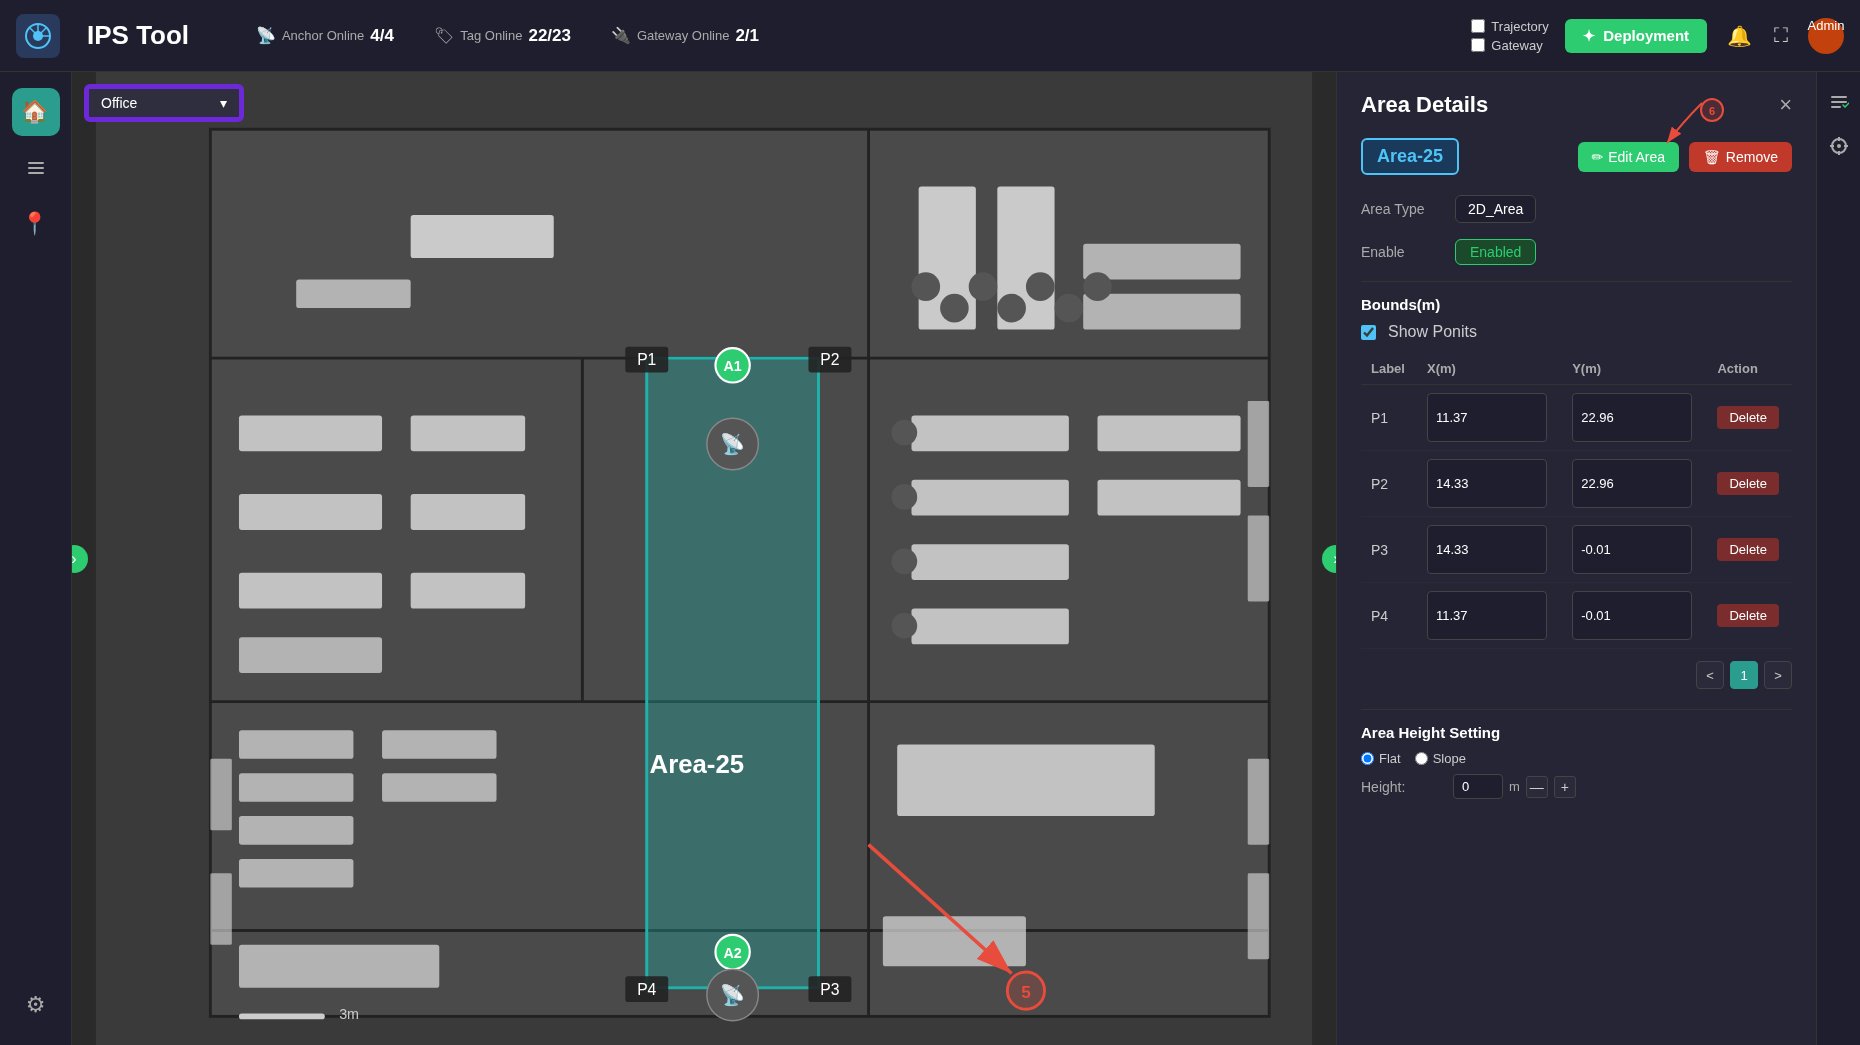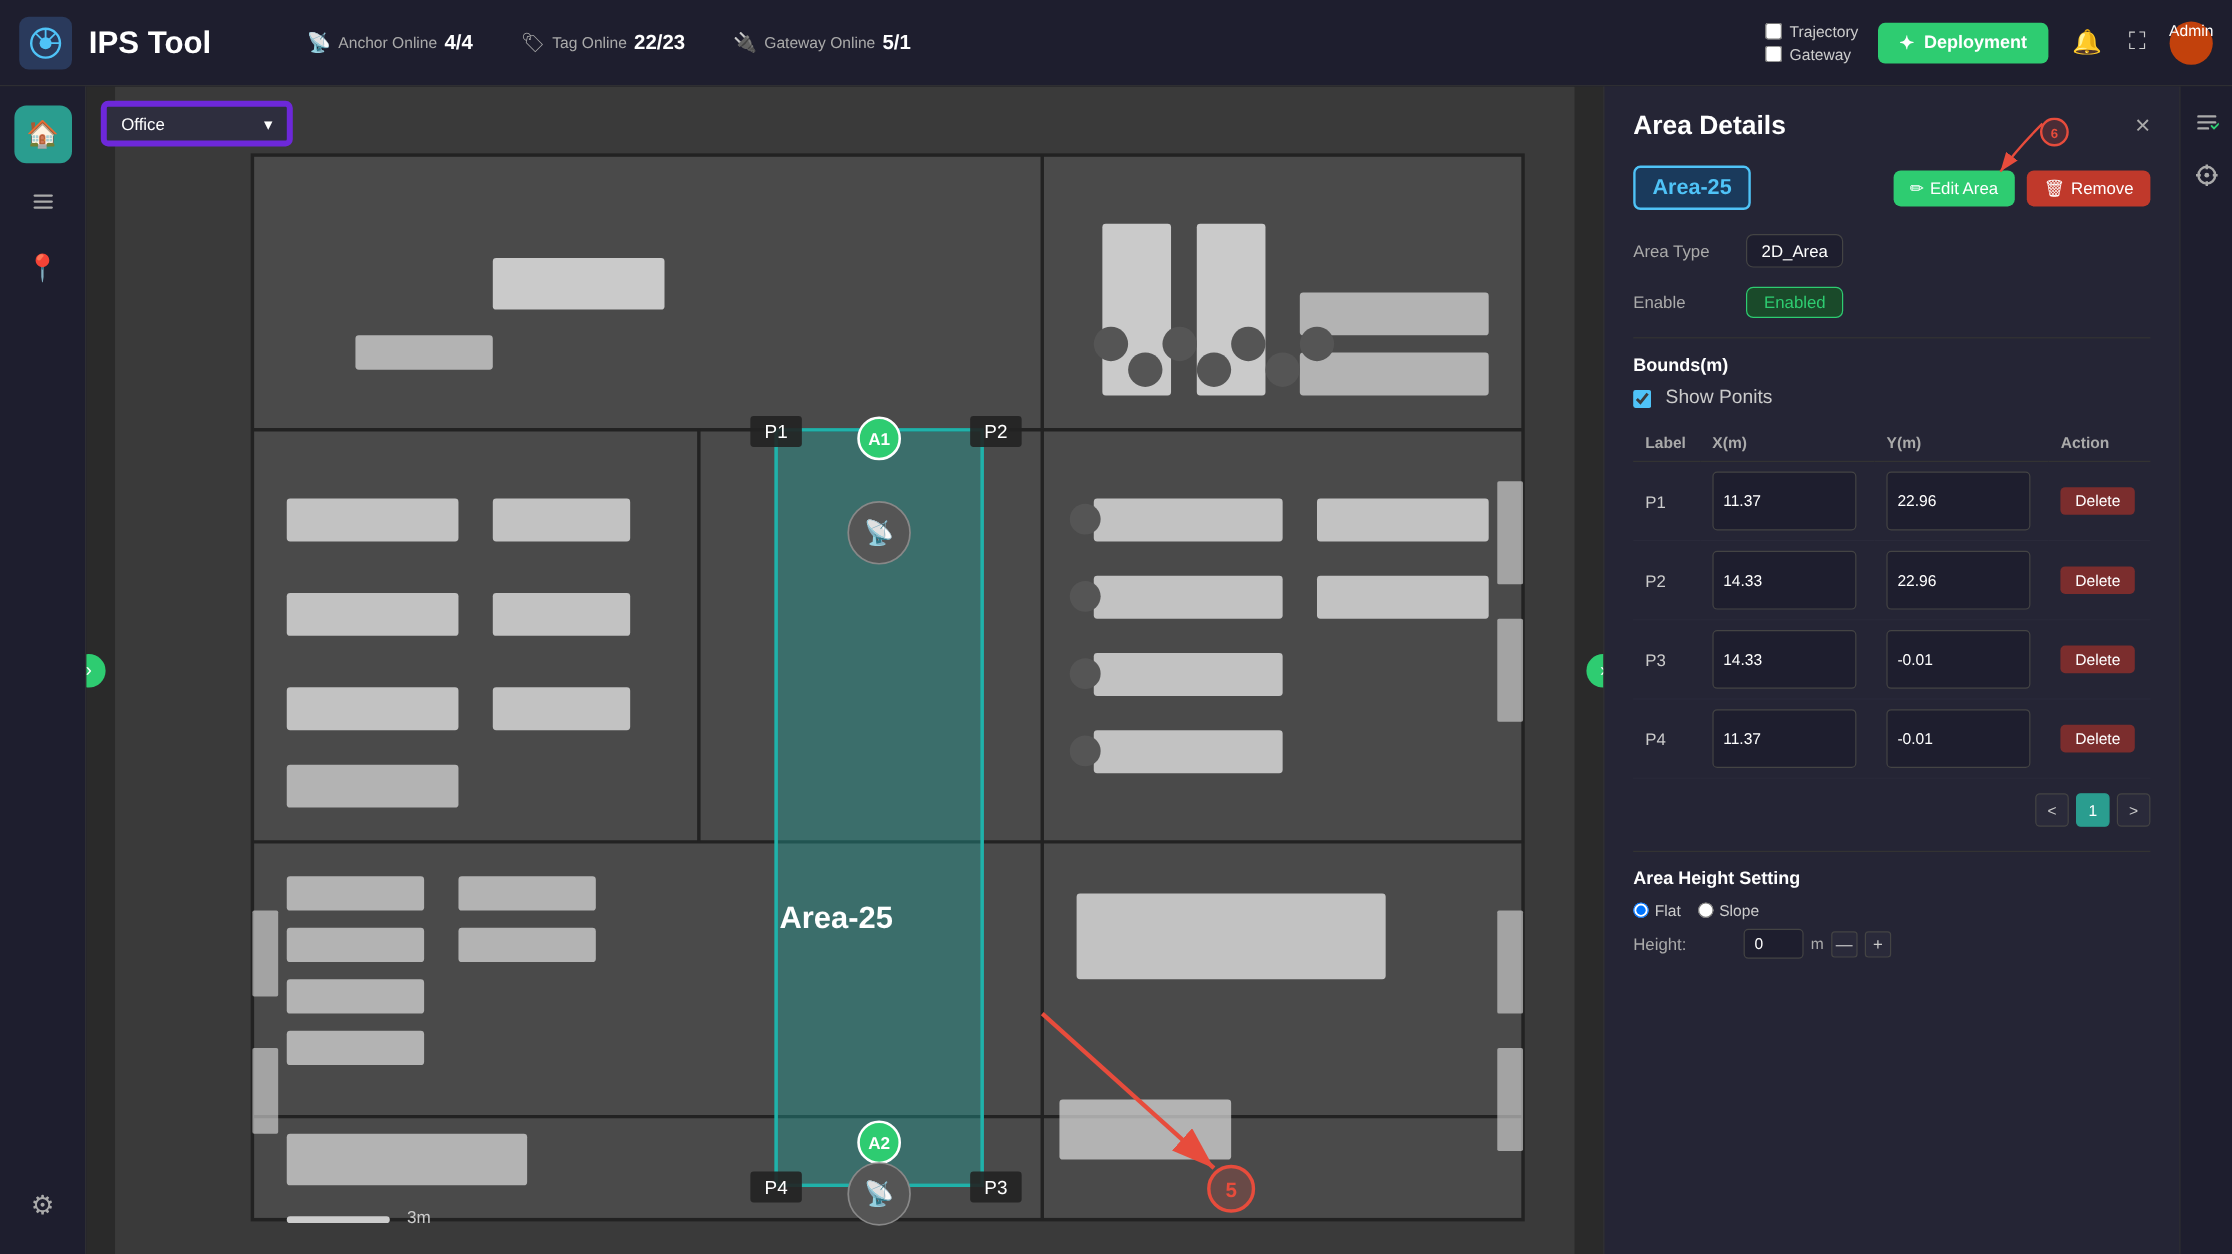--- a/index.html
+++ b/index.html
@@ -11,21 +11,21 @@
       height: 72px;
       display: flex;
       align-items: center;
       padding: 0 16px;
       border-bottom: 1px solid #333;
       gap: 20px;
     }
     .logo-area {
       display: flex;
       align-items: center;
-      gap: 14px;
+      gap: 27px;
       min-width: 200px;
     }
     .logo-icon {
       width: 44px; height: 44px;
       background: #2a3a5c;
       border-radius: 8px;
       display: flex; align-items: center; justify-content: center;
       color: #4fc3f7;
       font-size: 22px;
     }
@@ -453,21 +453,21 @@
     <span class="stat-value">4/4</span>
   </div>
   <div class="stat-group">
     <span class="stat-icon">🏷</span>
     <span class="stat-label">Tag Online</span>
     <span class="stat-value">22/23</span>
   </div>
   <div class="stat-group">
     <span class="stat-icon">🔌</span>
     <span class="stat-label">Gateway Online</span>
-    <span class="stat-value">5/1</span>
+    <span class="stat-value">2/1</span>
   </div>
 
   <div class="header-right">
     <div class="checkbox-group">
       <div class="checkbox-item">
         <input type="checkbox" id="traj" style="">
         <label for="traj">Trajectory</label>
       </div>
       <div class="checkbox-item">
         <input type="checkbox" id="bound" style="">

